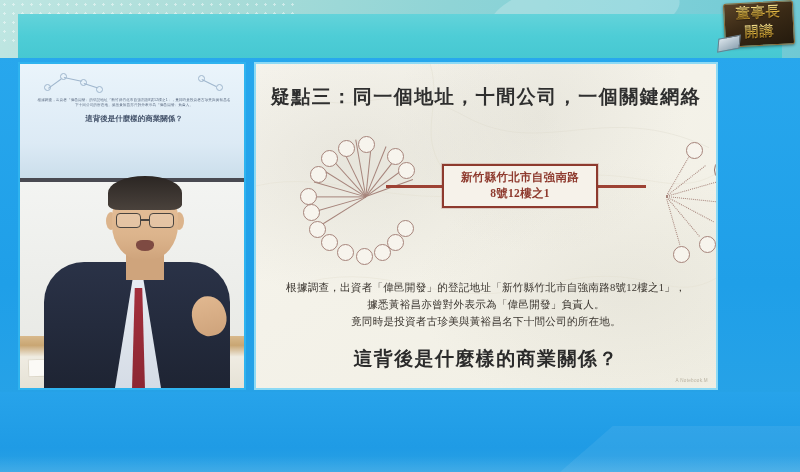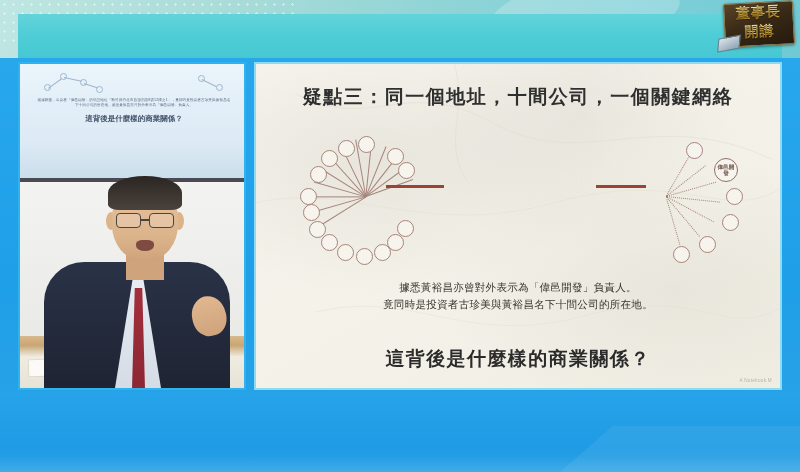--- a/index.html
+++ b/index.html
@@ -151,21 +151,21 @@
     clip-path:polygon(28% 0, 72% 0, 88% 100%, 12% 100%);
   }
   .p-hand{
     position:absolute; left:172px; bottom:52px; width:34px; height:40px;
     background:linear-gradient(180deg,#e0b78f,#cfa47c);
     border-radius:50% 50% 45% 45%; transform:rotate(-14deg);
   }
 
   
   .slide{
-    position:absolute; left:254px; top:62px; width:528px; height:328px;
+    position:absolute; left:254px; top:62px; width:464px; height:328px;
     background:
       radial-gradient(ellipse at 22% 30%, rgba(200,198,186,.30) 0 1%, transparent 42%),
       radial-gradient(ellipse at 62% 16%, rgba(196,194,182,.24) 0 1%, transparent 36%),
       radial-gradient(ellipse at 80% 70%, rgba(198,196,184,.22) 0 1%, transparent 40%),
       linear-gradient(150deg,#f7f5ee 0%, #f4f2e9 45%, #f1efe4 100%);
     border:2px solid #8ddaf5;
     overflow:hidden;
   }
   .veins{ position:absolute; inset:0; opacity:.45; }
 
@@ -356,23 +356,28 @@
       <div class="sat named" style="left:458px;top:36px;width:24px;height:24px;">偉邑開發</div>
       <div class="sat" style="left:470px;top:66px;width:17px;height:17px;"></div>
       <div class="sat" style="left:466px;top:92px;width:17px;height:17px;"></div>
       <div class="sat" style="left:443px;top:114px;width:17px;height:17px;"></div>
       <div class="sat" style="left:417px;top:124px;width:17px;height:17px;"></div>
 
       <div class="rail l"></div>
       <div class="rail r"></div>
 
 
+      <div class="addrbox">
+        <div>新竹縣竹北市自強南路</div>
+        <div>8號12樓之1</div>
+      </div>
     </div>
 
     <div class="slide-body">
+      <div>根據調查，出資者「偉邑開發」的登記地址「新竹縣竹北市自強南路8號12樓之1」，</div>
       <div>據悉黃裕昌亦曾對外表示為「偉邑開發」負責人。</div>
       <div>竟同時是投資者古珍美與黃裕昌名下十間公司的所在地。</div>
     </div>
 
     <div class="slide-kicker">這背後是什麼樣的商業關係？</div>
     <div class="watermark">A Notebook.M</div>
   </div>
 
   <div class="bottomband"></div>
   <div class="bottomglow"></div>

